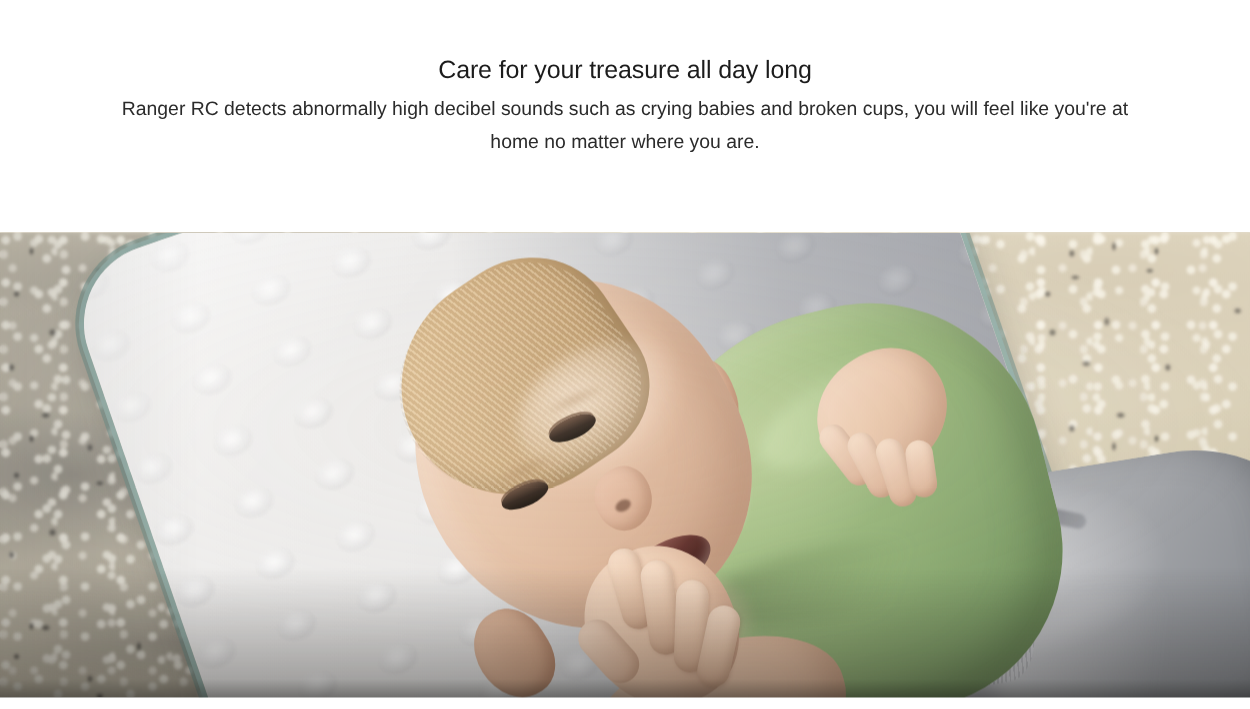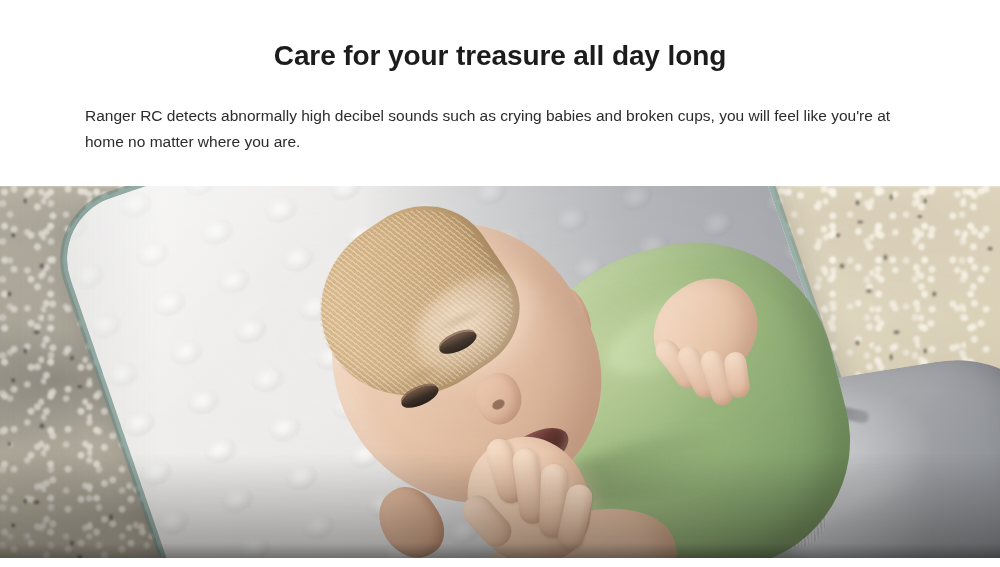--- a/index.html
+++ b/index.html
@@ -28,30 +28,31 @@
     top: 0;
     width: 1000px;
     height: 186px;
     background: #ffffff;
     box-sizing: border-box;
     padding-top: 38px;
   }
   .headline {
     margin: 0;
     text-align: center;
-    font-size: 28px;
+    font-size: 20px;
     line-height: 36px;
-    font-weight: 700;
+    font-weight: 400;
     letter-spacing: -0.1px;
     color: #1c1c1c;
     font-family: "Liberation Sans", sans-serif;
   }
   .subhead {
-    margin: 29px auto 0 auto;
+    margin: 1px auto 0 auto;
     width: 830px;
+    text-align: center;
     font-size: 15.5px;
     line-height: 26px;
     font-weight: 400;
     color: #2b2b2b;
     font-family: "Liberation Sans", sans-serif;
   }
 
   
   .photo-band {
     position: absolute;

